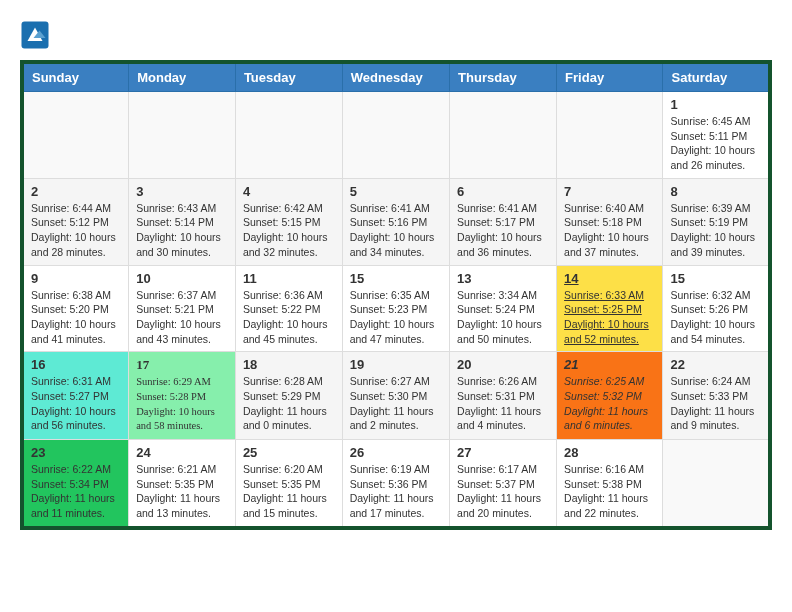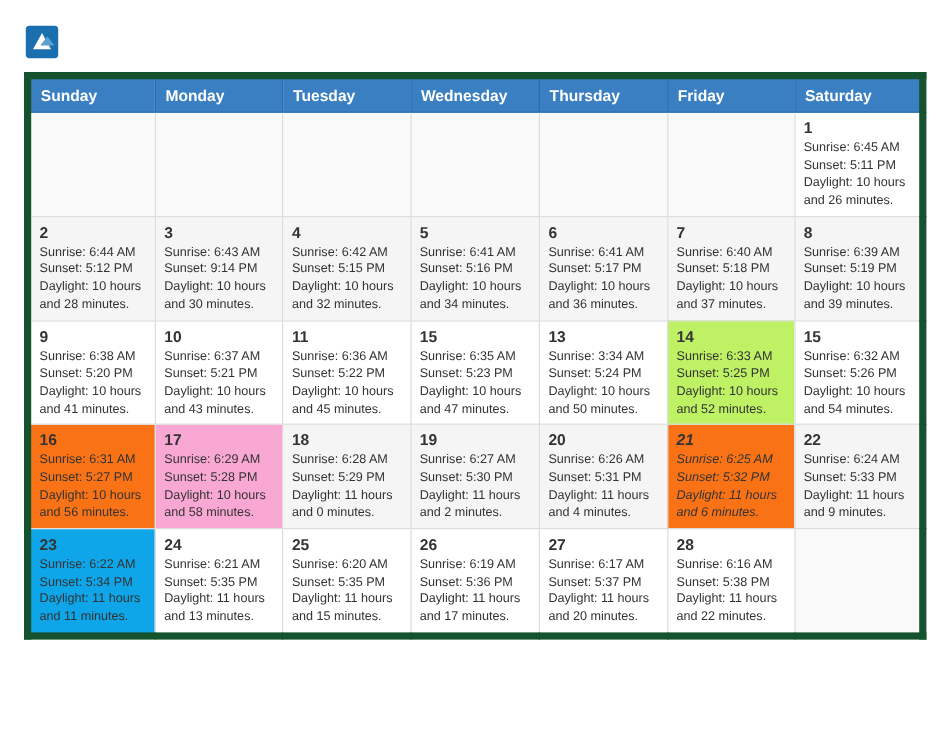--- a/index.html
+++ b/index.html
@@ -33,21 +33,21 @@
       color: #333;
       font-weight: normal;
     }
     .location {
       font-size: 14px;
       color: #555;
     }
     .calendar {
       width: 100%;
       border-collapse: collapse;
-      border: 6px solid #14532d;
+      border: 4px solid #14532d;
     }
     .calendar th {
       background-color: #3a7fc1;
       color: white;
       text-align: left;
       padding: 6px 8px;
       font-size: 13px;
       font-weight: bold;
       border: 1px solid #2a6faa;
     }
@@ -135,21 +135,21 @@
       <tr>
         <td style="background: rgb(245, 245, 245);">
           <span class="day-num">2</span>
           <div class="day-info">Sunrise: 6:44 AM
 Sunset: 5:12 PM
 Daylight: 10 hours and 28 minutes.</div>
         </td>
         <td style="background: rgb(245, 245, 245);">
           <span class="day-num">3</span>
           <div class="day-info">Sunrise: 6:43 AM
-Sunset: 9:14 PM
+Sunset: 5:14 PM
 Daylight: 10 hours and 30 minutes.</div>
         </td>
         <td style="background: rgb(245, 245, 245);">
           <span class="day-num">4</span>
           <div class="day-info">Sunrise: 6:42 AM
 Sunset: 5:15 PM
 Daylight: 10 hours and 32 minutes.</div>
         </td>
         <td style="background: rgb(245, 245, 245);">
           <span class="day-num">5</span>
@@ -200,41 +200,41 @@
           <div class="day-info">Sunrise: 6:35 AM
 Sunset: 5:23 PM
 Daylight: 10 hours and 47 minutes.</div>
         </td>
         <td style="background: rgb(255, 255, 255); margin-left: 40px;">
           <span class="day-num">13</span>
           <div class="day-info">Sunrise: 3:34 AM
 Sunset: 5:24 PM
 Daylight: 10 hours and 50 minutes.</div>
         </td>
-        <td style="background: #bef264;">
+        <td style="background: #fde047; text-decoration: underline;">
           <span class="day-num">14</span>
           <div class="day-info">Sunrise: 6:33 AM
 Sunset: 5:25 PM
 Daylight: 10 hours and 52 minutes.</div>
         </td>
         <td style="background: rgb(255, 255, 255);">
           <span class="day-num">15</span>
           <div class="day-info">Sunrise: 6:32 AM
 Sunset: 5:26 PM
 Daylight: 10 hours and 54 minutes.</div>
         </td>
       </tr>
       <tr>
-        <td style="background: #f97316;">
+        <td style="background: #5eead4;">
           <span class="day-num">16</span>
           <div class="day-info">Sunrise: 6:31 AM
 Sunset: 5:27 PM
 Daylight: 10 hours and 56 minutes.</div>
         </td>
-        <td style="background: #f9a8d4;">
+        <td style="background: #86efac; font-family: Liberation Serif, serif;">
           <span class="day-num">17</span>
           <div class="day-info">Sunrise: 6:29 AM
 Sunset: 5:28 PM
 Daylight: 10 hours and 58 minutes.</div>
         </td>
         <td style="background: rgb(245, 245, 245);">
           <span class="day-num">18</span>
           <div class="day-info">Sunrise: 6:28 AM
 Sunset: 5:29 PM
 Daylight: 11 hours and 0 minutes.</div>
@@ -258,21 +258,21 @@
 Daylight: 11 hours and 6 minutes.</div>
         </td>
         <td style="background: rgb(245, 245, 245);">
           <span class="day-num">22</span>
           <div class="day-info">Sunrise: 6:24 AM
 Sunset: 5:33 PM
 Daylight: 11 hours and 9 minutes.</div>
         </td>
       </tr>
       <tr>
-        <td style="background: #0ea5e9; margin-left: 28px;">
+        <td style="background: #22c55e; margin-left: 28px;">
           <span class="day-num">23</span>
           <div class="day-info">Sunrise: 6:22 AM
 Sunset: 5:34 PM
 Daylight: 11 hours and 11 minutes.</div>
         </td>
         <td style="background: rgb(255, 255, 255);">
           <span class="day-num">24</span>
           <div class="day-info">Sunrise: 6:21 AM
 Sunset: 5:35 PM
 Daylight: 11 hours and 13 minutes.</div>

